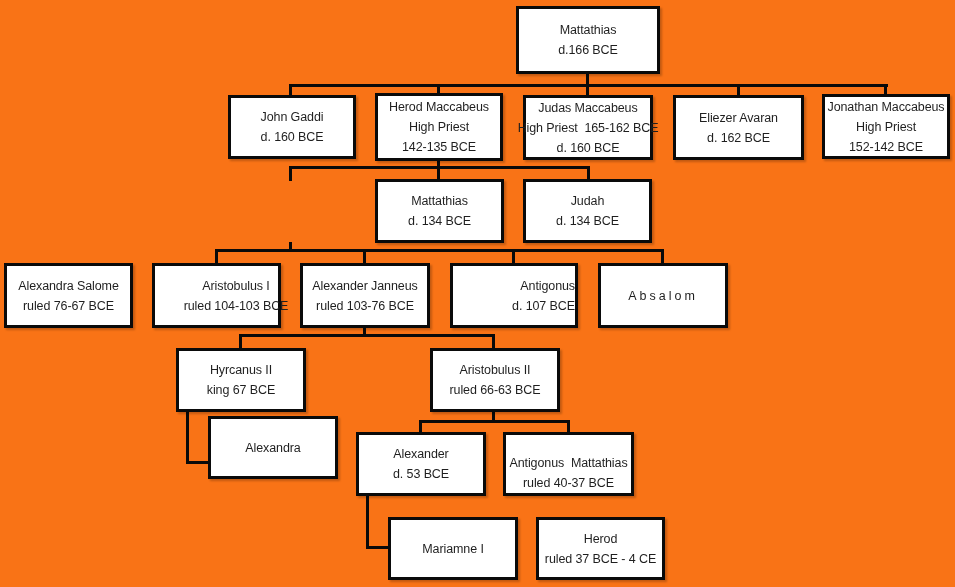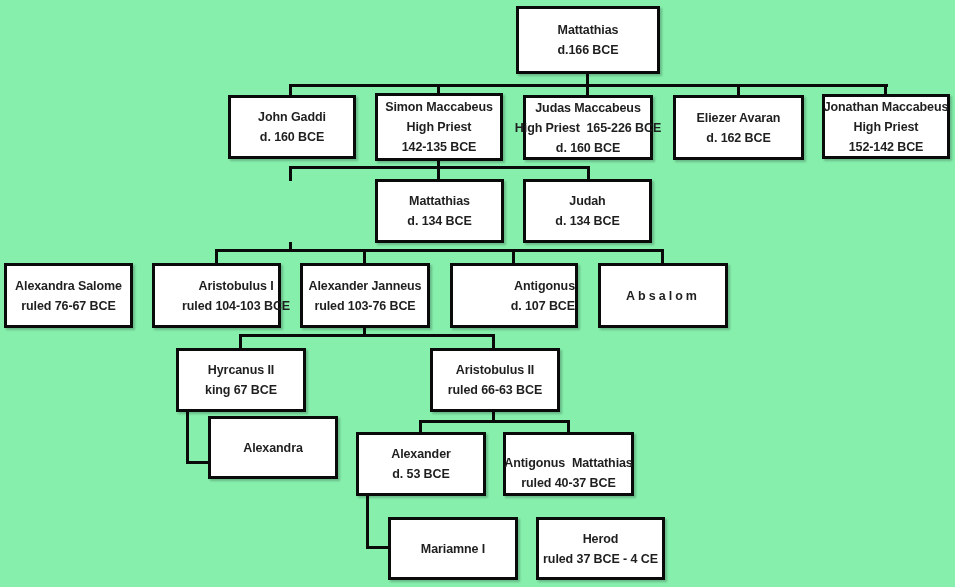--- a/index.html
+++ b/index.html
@@ -4,24 +4,23 @@
 <style>
   html, body {
     margin: 0;
     padding: 0;
     background: #ffffff;
   }
   #canvas {
     position: relative;
     width: 955px;
     height: 587px;
-    background: #86efac;
+    background: #f97316;
     font-family: "Liberation Sans", sans-serif;
     overflow: hidden;
-    font-weight: bold;
   }
   .node {
     position: absolute;
     box-sizing: border-box;
     background: #ffffff;
     border: 3px solid #0a0a0a;
     box-shadow: 2px 2px 2px rgba(0,0,0,0.22);
     display: flex;
     flex-direction: column;
     align-items: center;
@@ -90,27 +89,27 @@
   <div class="node" style="left:516px;top:6px;width:144px;height:68px;">
     <div class="line">Mattathias</div>
     <div class="line">d.166 BCE</div>
   </div>
 
   <div class="node" style="left:228px;top:95px;width:128px;height:64px;">
     <div class="line">John Gaddi</div>
     <div class="line">d. 160 BCE</div>
   </div>
   <div class="node" style="left:375px;top:93px;width:128px;height:68px;">
-    <div class="line">Simon Maccabeus</div>
+    <div class="line">Herod Maccabeus</div>
     <div class="line">High Priest</div>
     <div class="line">142-135 BCE</div>
   </div>
   <div class="node" style="left:523px;top:95px;width:130px;height:65px;">
     <div class="line">Judas Maccabeus</div>
-    <div class="line">High Priest  165-226 BCE</div>
+    <div class="line">High Priest  165-162 BCE</div>
     <div class="line">d. 160 BCE</div>
   </div>
   <div class="node" style="left:673px;top:95px;width:131px;height:65px;">
     <div class="line">Eliezer Avaran</div>
     <div class="line">d. 162 BCE</div>
   </div>
   <div class="node" style="left:822px;top:94px;width:128px;height:65px;">
     <div class="line">Jonathan Maccabeus</div>
     <div class="line">High Priest</div>
     <div class="line">152-142 BCE</div>

